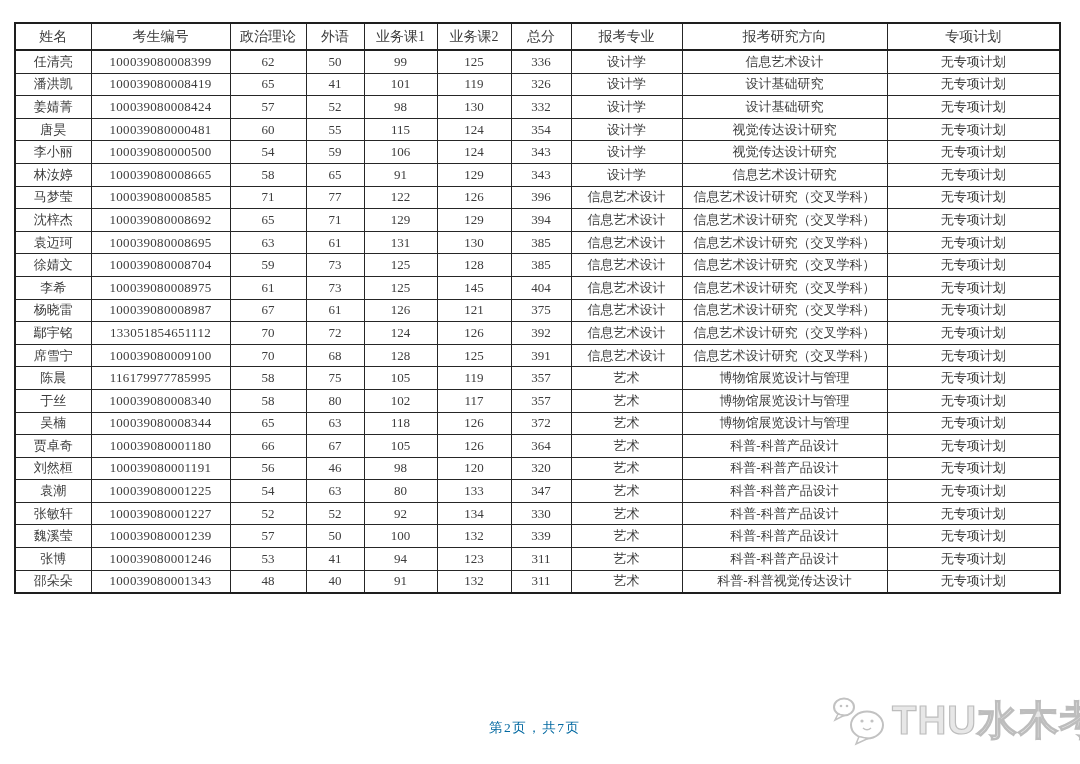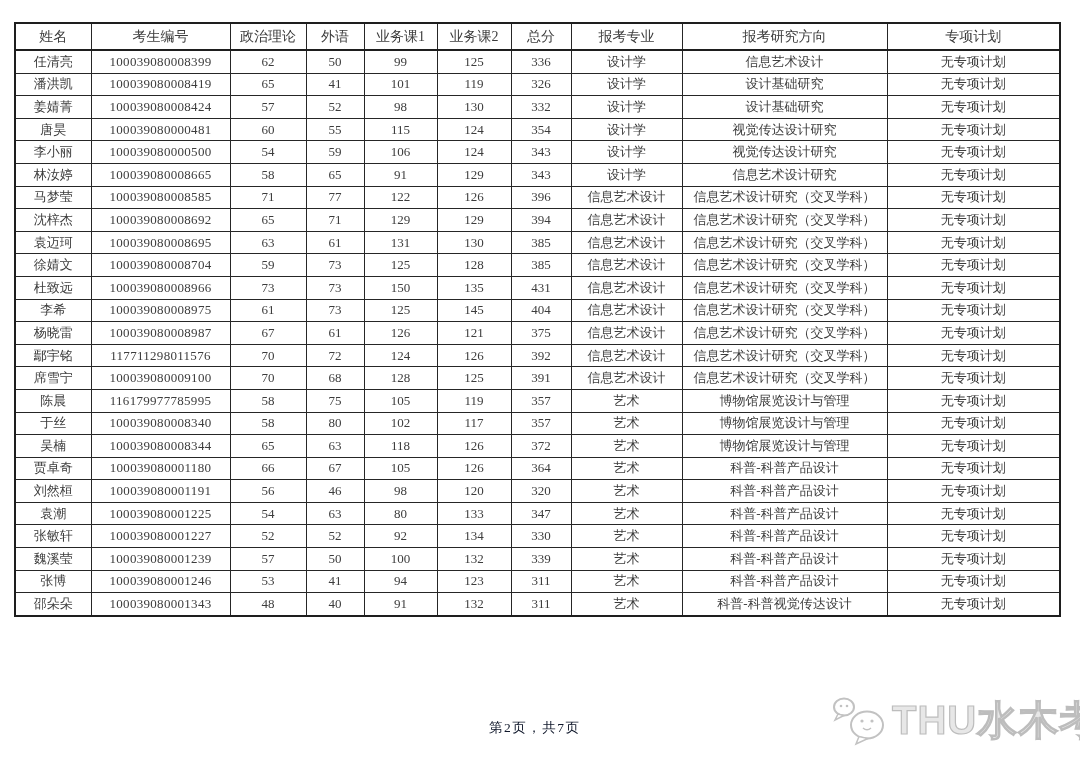--- a/index.html
+++ b/index.html
@@ -39,21 +39,21 @@
     height: 21.6px;
     font-size: 13px;
   }
   td.col1 { font-size: 13.5px; letter-spacing: 0.3px; }
   td.col8 { font-size: 12.5px; }
   .page-footer {
     position: absolute;
     left: 489px;
     top: 719px;
     font-size: 13.5px;
-    color: #0f172a;
+    color: #0369a1;
     letter-spacing: 1.5px;
   }
   .watermark {
     position: absolute;
     left: 832px;
     top: 694px;
     display: flex;
     align-items: center;
     gap: 2px;
     pointer-events: none;
@@ -217,32 +217,20 @@
           <td class="col2">59</td>
           <td class="col3">73</td>
           <td class="col4">125</td>
           <td class="col5">128</td>
           <td class="col6">385</td>
           <td class="col7">信息艺术设计</td>
           <td class="col8">信息艺术设计研究（交叉学科）</td>
           <td class="col9">无专项计划</td>
         </tr>
         <tr>
-          <td class="col0">杜致远</td>
-          <td class="col1">100039080008966</td>
-          <td class="col2">73</td>
-          <td class="col3">73</td>
-          <td class="col4">150</td>
-          <td class="col5">135</td>
-          <td class="col6">431</td>
-          <td class="col7">信息艺术设计</td>
-          <td class="col8">信息艺术设计研究（交叉学科）</td>
-          <td class="col9">无专项计划</td>
-        </tr>
-        <tr>
           <td class="col0">李希</td>
           <td class="col1">100039080008975</td>
           <td class="col2">61</td>
           <td class="col3">73</td>
           <td class="col4">125</td>
           <td class="col5">145</td>
           <td class="col6">404</td>
           <td class="col7">信息艺术设计</td>
           <td class="col8">信息艺术设计研究（交叉学科）</td>
           <td class="col9">无专项计划</td>
@@ -254,21 +242,21 @@
           <td class="col3">61</td>
           <td class="col4">126</td>
           <td class="col5">121</td>
           <td class="col6">375</td>
           <td class="col7">信息艺术设计</td>
           <td class="col8">信息艺术设计研究（交叉学科）</td>
           <td class="col9">无专项计划</td>
         </tr>
         <tr>
           <td class="col0">鄢宇铭</td>
-          <td class="col1">117711298011576</td>
+          <td class="col1">133051854651112</td>
           <td class="col2">70</td>
           <td class="col3">72</td>
           <td class="col4">124</td>
           <td class="col5">126</td>
           <td class="col6">392</td>
           <td class="col7">信息艺术设计</td>
           <td class="col8">信息艺术设计研究（交叉学科）</td>
           <td class="col9">无专项计划</td>
         </tr>
         <tr>

